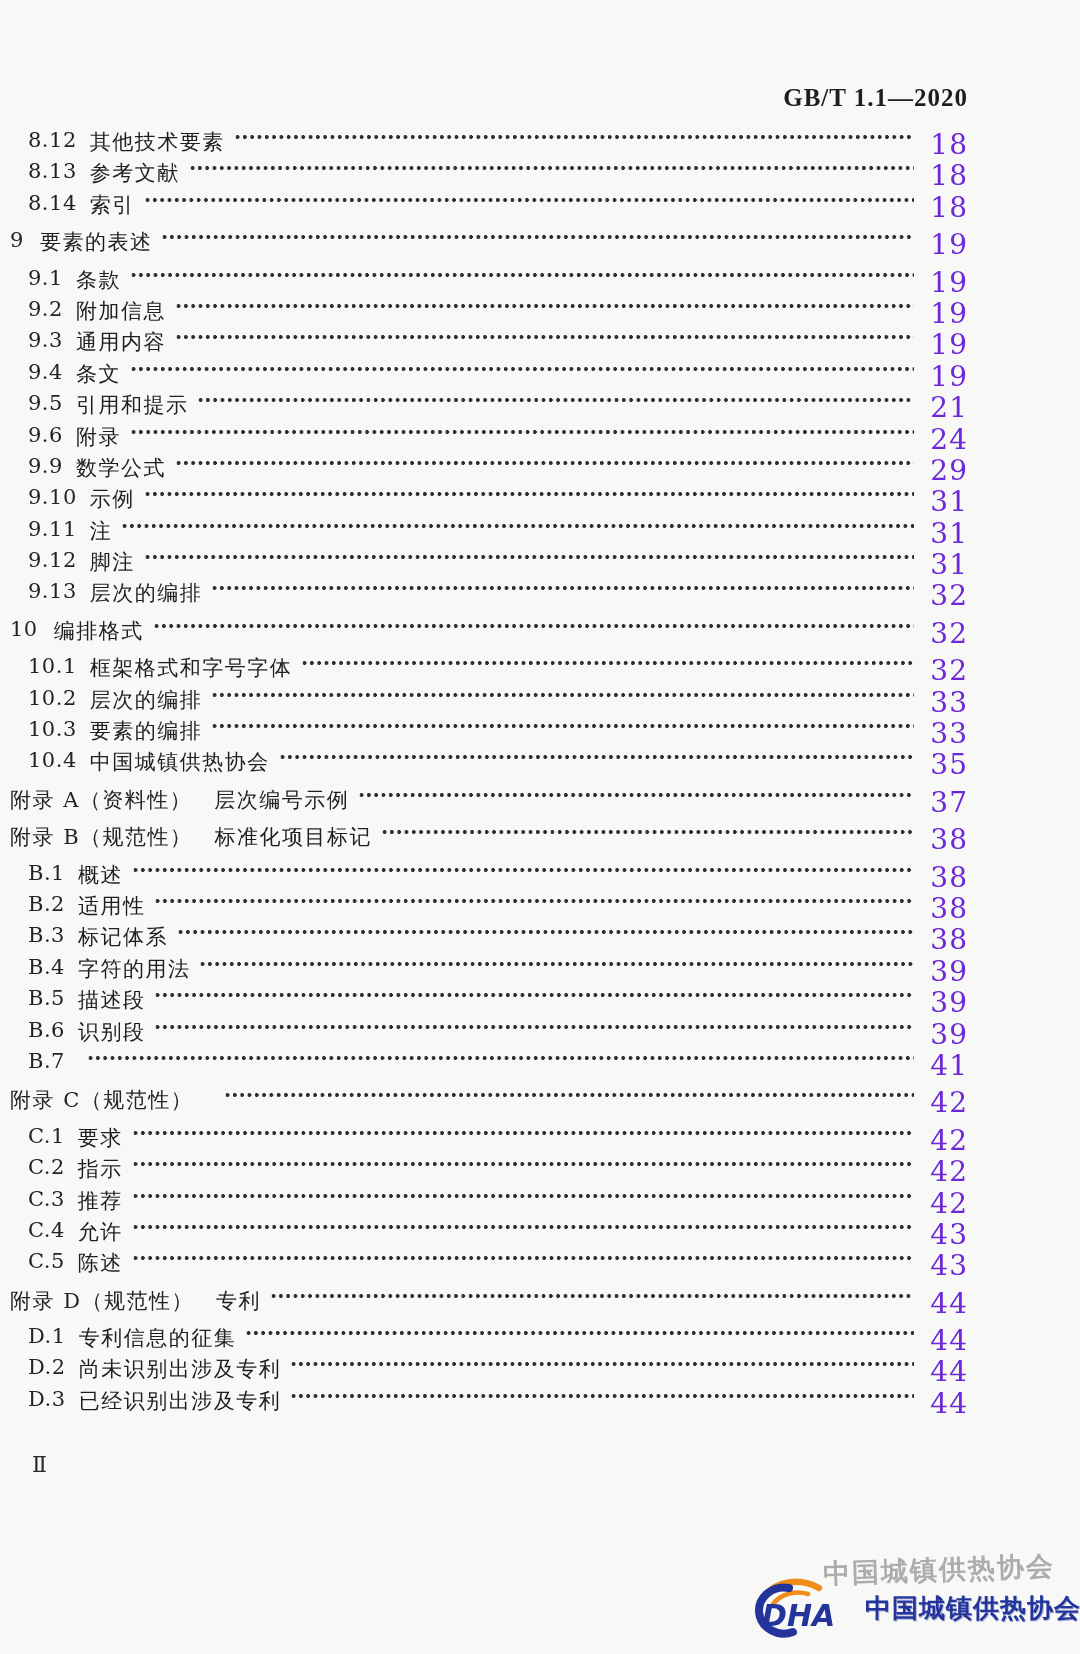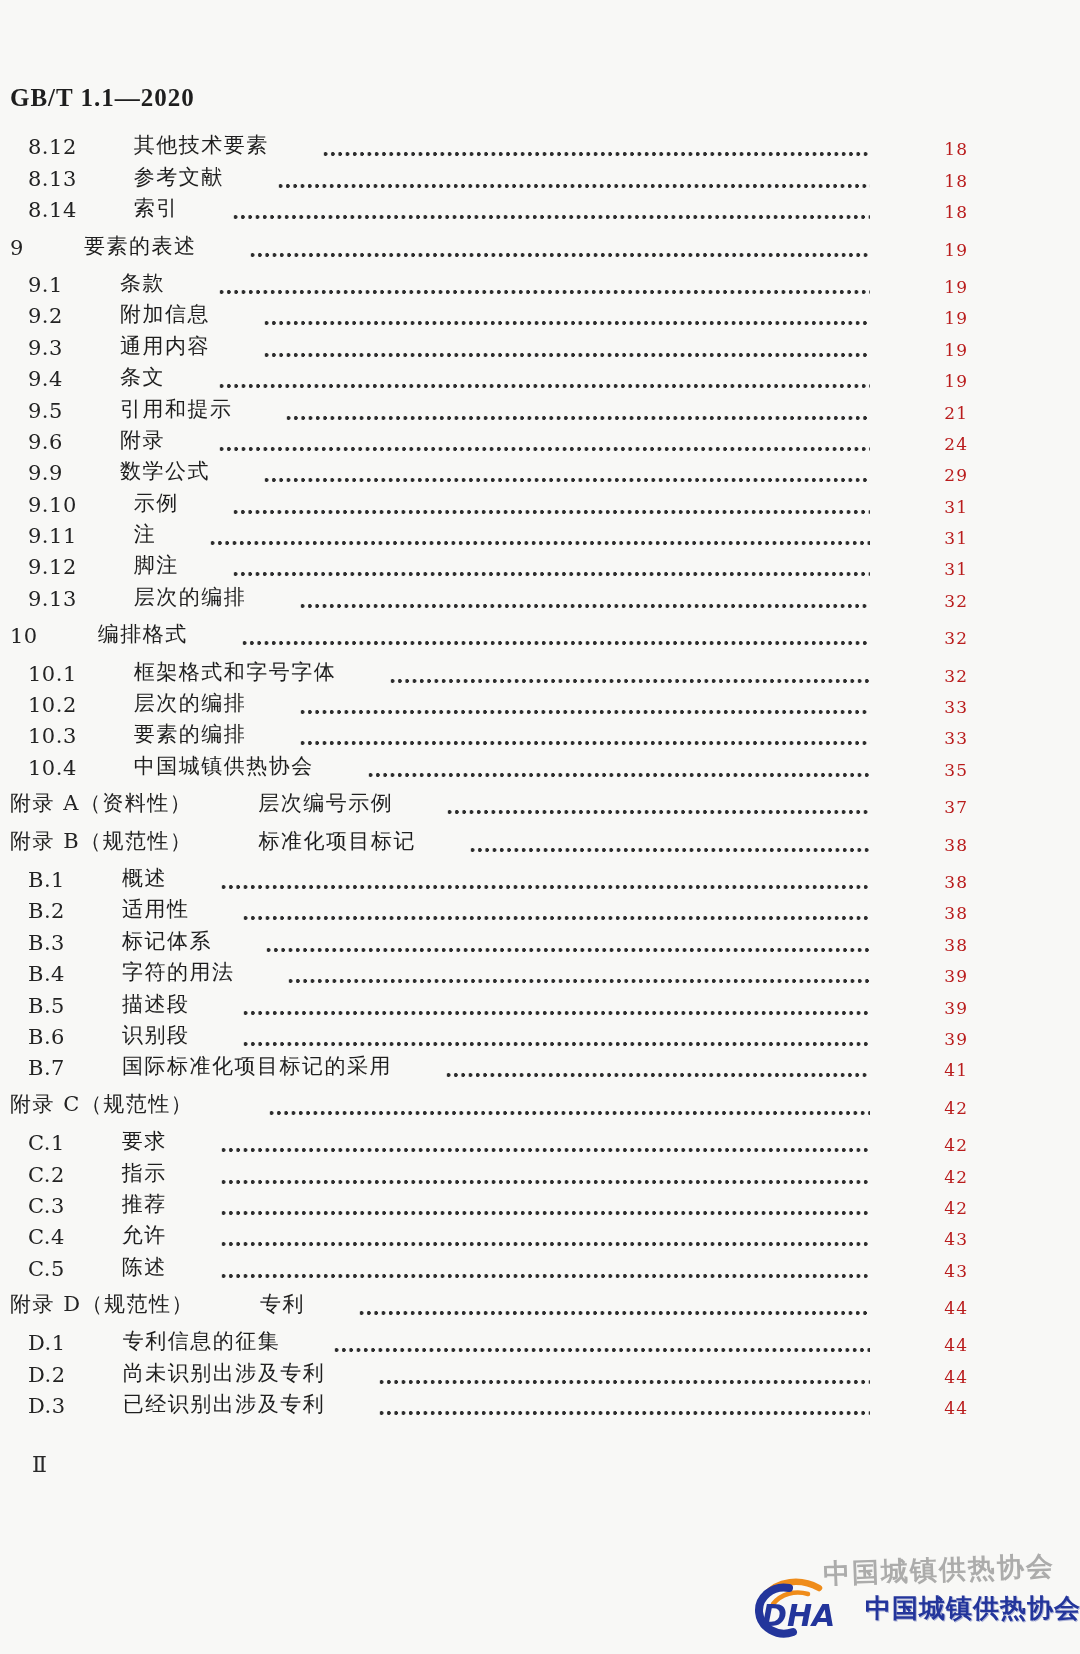--- a/index.html
+++ b/index.html
@@ -15,28 +15,28 @@
     position:absolute; inset:0;
     padding:84px 112px 0 10px;
     box-sizing:border-box;
   }
   .doc-code {
     font-weight:bold;
     font-size:25px;
     letter-spacing:1px;
     margin:0 0 16px 0;
     font-family:"Liberation Serif","DejaVu Serif",serif;
+    text-align:right;
   }
   .toc-list { width:100%; }
   .toc-row {
     display:flex;
-    align-items:flex-end;
+    align-items:flex-start;
     height:31.4px;
     font-size:21px;
-    gap:44px;
   }
   .toc-row .num {
     color:#232323;
     letter-spacing:0.5px;
     margin-right:13px;
     white-space:pre;
     flex:0 0 auto;
   }
   .toc-row .title {
     letter-spacing:1.5px;
@@ -53,22 +53,22 @@
     height:9px;
     margin:5px 10px 0 9px;
     background-image:radial-gradient(circle at 3.5px 4px, #2d2d2d 1.7px, rgba(0,0,0,0) 2.2px);
     background-size:7.3px 9px;
     background-repeat:repeat-x;
   }
   .pageno {
     flex:0 0 44px;
     width:44px;
     text-align:right;
-    color:#b91c1c;
-    font-size:17px;
+    color:#6d28d9;
+    font-size:28px;
     letter-spacing:1px;
   }
   .page-roman {
     margin:34px 0 0 22px;
     font-size:22px;
     color:#2a2a2a;
   }
   .logo {
     position:absolute;
     left:735px; top:1552px;
@@ -274,21 +274,20 @@
         <span class="pageno">39</span>
       </div>
       <div class="toc-row level2">
         <span class="num">B.6</span>
         <span class="title">识别段</span>
         <span class="leader"></span>
         <span class="pageno">39</span>
       </div>
       <div class="toc-row level2">
         <span class="num">B.7</span>
-        <span class="title">国际标准化项目标记的采用</span>
         <span class="leader"></span>
         <span class="pageno">41</span>
       </div>
       <div class="toc-row level1 annex">
         <span class="num">附录 C（规范性）</span>
         <span class="leader"></span>
         <span class="pageno">42</span>
       </div>
       <div class="toc-row level2">
         <span class="num">C.1</span>

